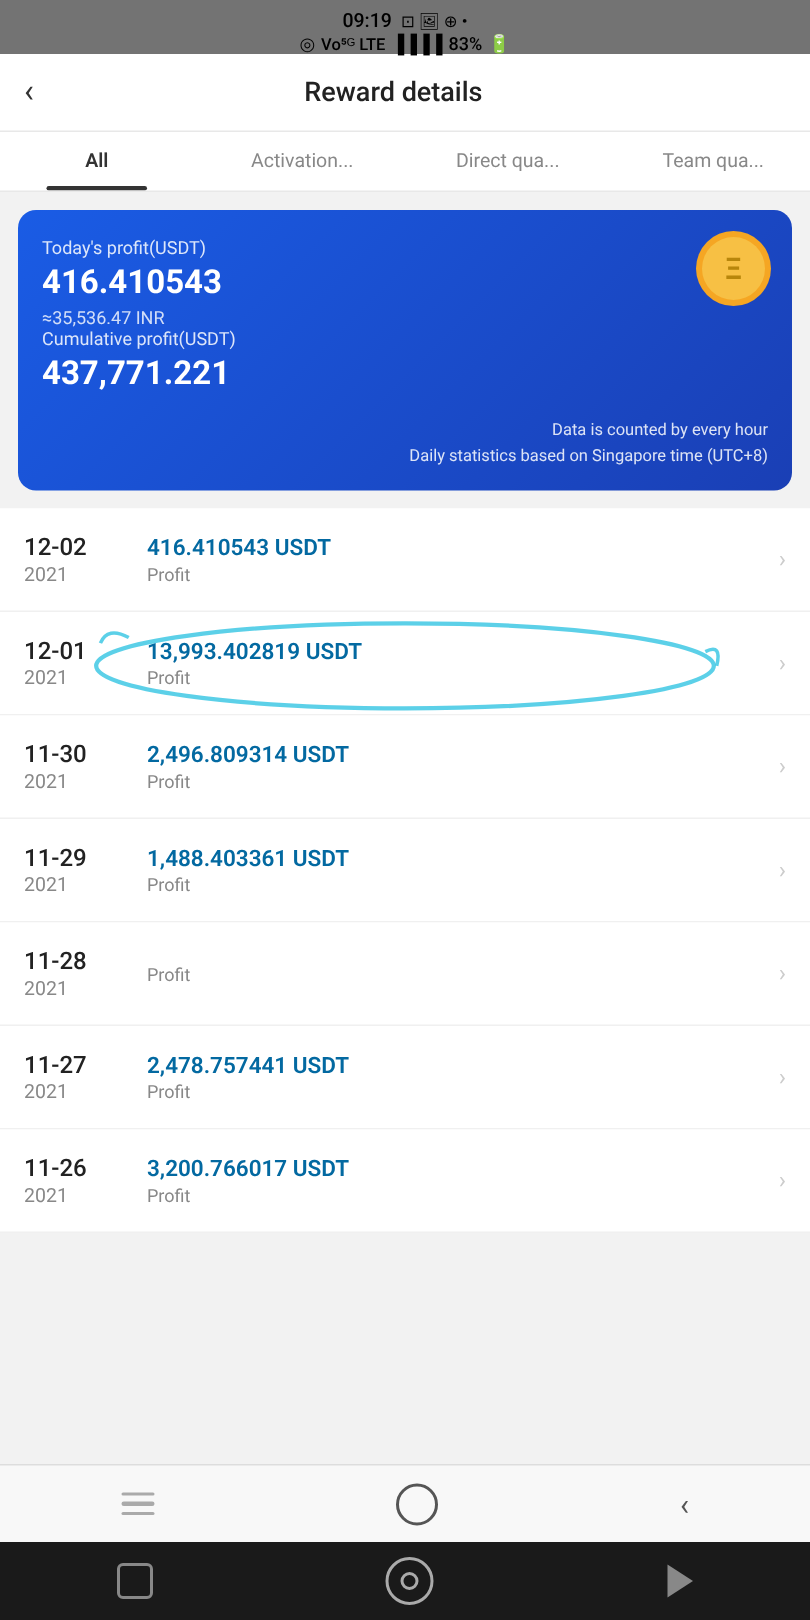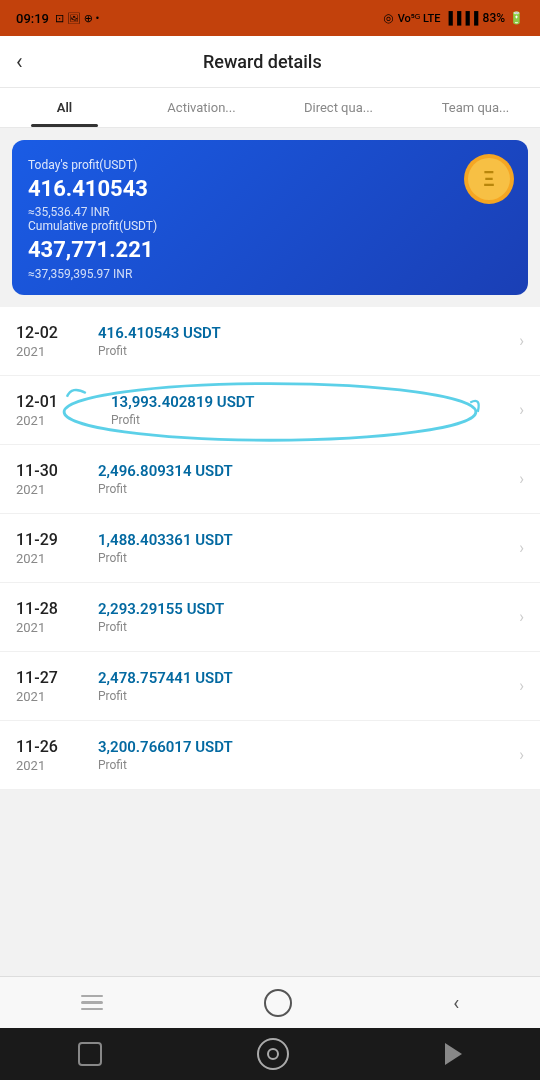--- a/index.html
+++ b/index.html
@@ -7,28 +7,29 @@
     body {
       width: 540px;
       min-height: 1080px;
       background: #f2f2f2;
       font-family: 'Roboto', Arial, sans-serif;
       overflow-x: hidden;
     }
 
     
     .status-bar {
-      background: #c2410c;
+      background: #737373;
       height: 36px;
       display: flex;
       align-items: center;
-      justify-content: space-between;
+      justify-content: flex-end;
       padding: 0 16px;
       font-size: 13px;
       font-weight: 500;
+      flex-direction: column;
     }
     .status-left { display: flex; align-items: center; gap: 6px; }
     .status-right { display: flex; align-items: center; gap: 4px; font-size: 12px; }
 
     
     .top-nav {
       background: #fff;
       height: 52px;
       display: flex;
       align-items: center;
@@ -142,21 +143,20 @@
       display: flex;
       align-items: center;
       padding: 16px 16px;
       border-bottom: 1px solid #f0f0f0;
       background: #fff;
       cursor: pointer;
       position: relative;
     }
     .list-item.highlighted {
       background: #fff;
-      gap: 13px;
     }
     .date-col { min-width: 70px; }
     .date-main {
       font-size: 16px;
       font-weight: 500;
       color: #222;
     }
     .date-year {
       font-size: 13px;
       color: #888;
@@ -289,30 +289,33 @@
   <div class="profit-card">
     <div class="profit-row">
       <div class="profit-col">
         <div class="profit-label">Today's profit(USDT)</div>
         <div class="profit-value">416.410543</div>
         <div class="profit-inr">≈35,536.47 INR</div>
       </div>
       <div class="profit-col" style="padding-right:60px">
         <div class="profit-label">Cumulative profit(USDT)</div>
         <div class="profit-value">437,771.221</div>
-        <div class="profit-inr">≈37,359,395.97 INR</div>
       </div>
     </div>
 
     <svg class="coin-icon" viewBox="0 0 54 54">
       <circle cx="27" cy="27" r="25" fill="#F5A623"></circle>
       <circle cx="27" cy="27" r="21" fill="#F7C044"></circle>
       <text x="27" y="34" text-anchor="middle" font-size="20" font-weight="bold" fill="#B8860B">Ξ</text>
     </svg>
 
+    <div class="profit-note">
+      <div>Data is counted by every hour</div>
+      <div>Daily statistics based on Singapore time (UTC+8)</div>
+    </div>
   </div>
 
   <div class="list-container">
 
     <div class="list-item">
       <div class="date-col">
         <div class="date-main">12-02</div>
         <div class="date-year">2021</div>
       </div>
       <div class="amount-col">
@@ -363,21 +366,20 @@
       </div>
       <span class="chevron">›</span>
     </div>
 
     <div class="list-item">
       <div class="date-col">
         <div class="date-main">11-28</div>
         <div class="date-year">2021</div>
       </div>
       <div class="amount-col">
-        <div class="amount-value">2,293.29155 USDT</div>
         <div class="amount-label">Profit</div>
       </div>
       <span class="chevron">›</span>
     </div>
 
     <div class="list-item">
       <div class="date-col">
         <div class="date-main">11-27</div>
         <div class="date-year">2021</div>
       </div>

